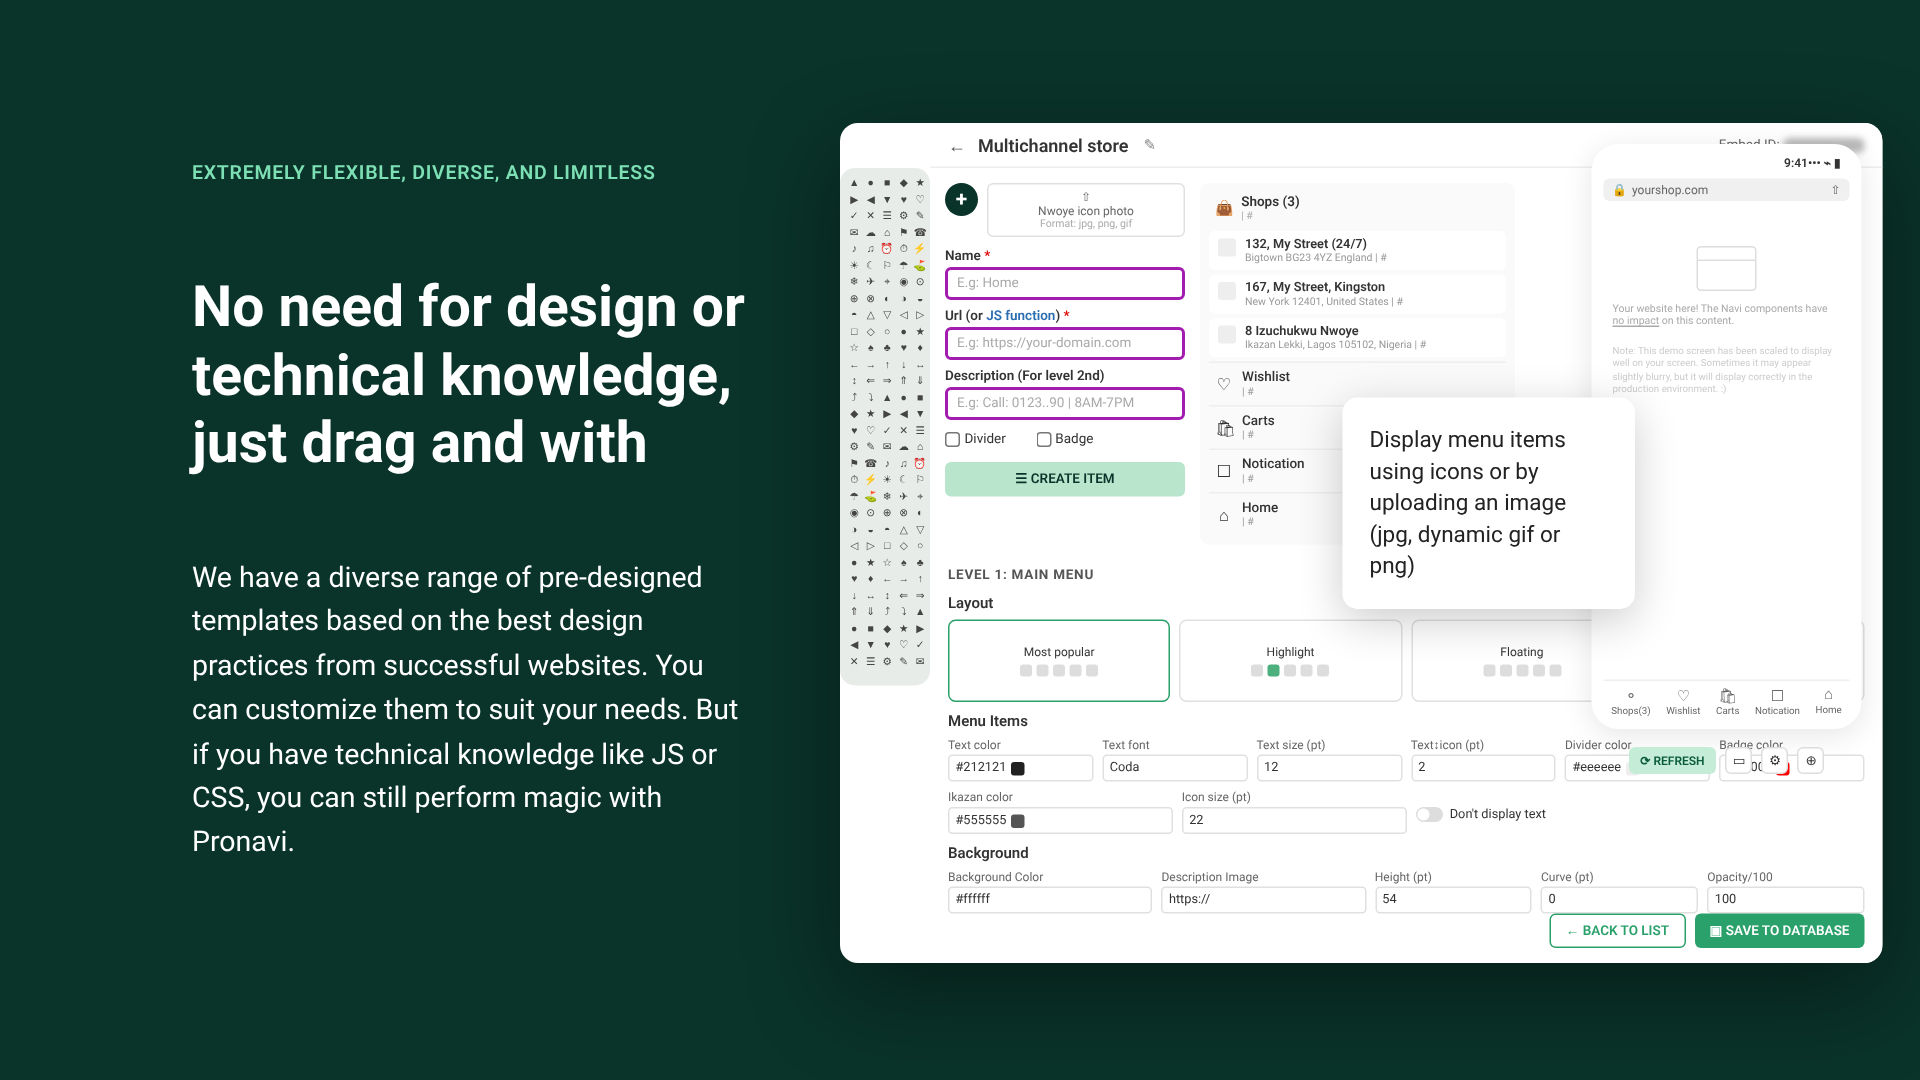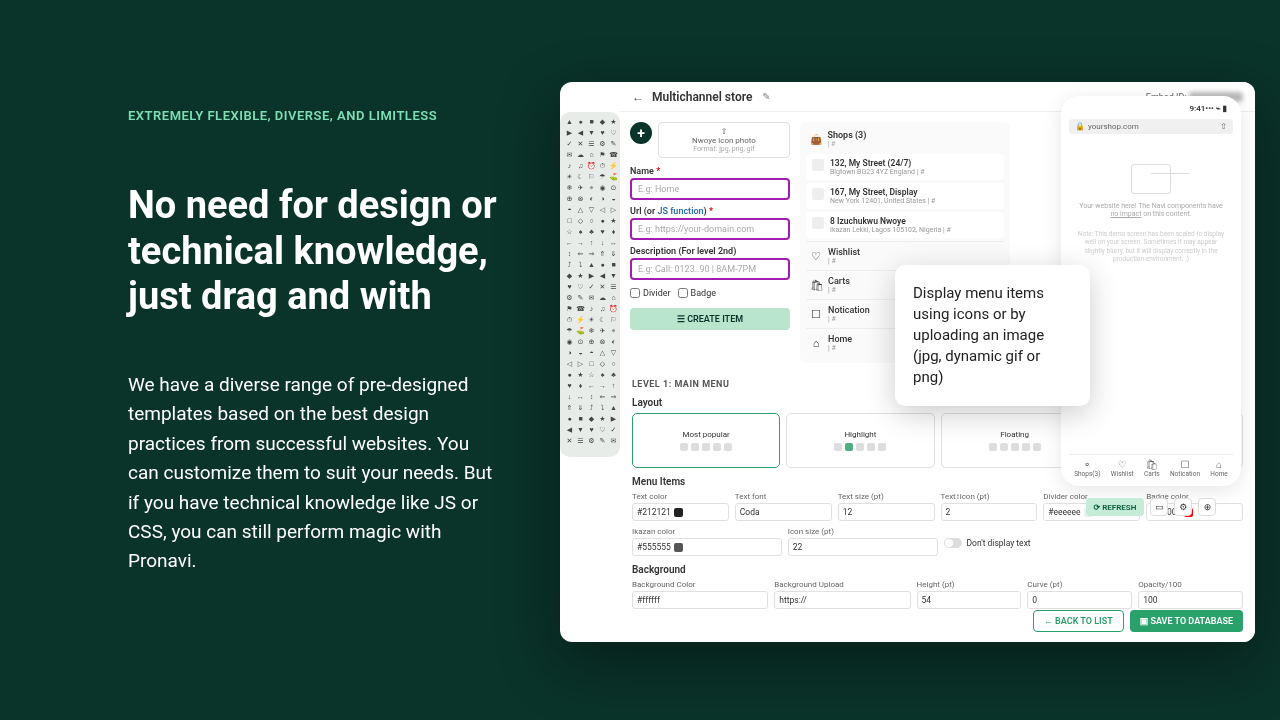--- a/index.html
+++ b/index.html
@@ -21,21 +21,21 @@
 .app-body{display:flex;padding:10px;gap:10px;flex-wrap:wrap}
 .form-col{width:160px}
 .upload-row{display:flex;gap:6px;margin-bottom:8px}
 .add-circle{width:22px;height:22px;border-radius:50%;background:#0a3329;color:#fff;font-size:14px;display:flex;align-items:center;justify-content:center;font-weight:700}
 .upload-box{flex:1;border:1px solid #e0e0e0;border-radius:4px;padding:4px;text-align:center;font-size:8px;color:#666}
 .upload-box small{display:block;font-size:7px;color:#aaa}
 .field-label{font-size:9px;font-weight:600;margin:6px 0 2px}
 .req{color:#d00}
 .link{color:#2a6db0}
 .txt-input{width:100%;border:2px solid #a21caf;border-radius:4px;padding:4px 6px;font-size:9px;color:#aaa}
-.check-row{display:flex;gap:7px;margin-top:8px;font-size:9px}
+.check-row{display:flex;gap:20px;margin-top:8px;font-size:9px}
 .check-row label{display:flex;align-items:center;gap:3px}
 .check-row input{width:10px;height:10px}
 .create-btn{width:100%;margin-top:10px;background:#b8e5cc;border:none;border-radius:4px;padding:6px;font-size:9px;font-weight:600;color:#0a3329}
 .sidebar{width:210px;background:#fafafa;border-radius:6px;padding:6px}
 .sb-head{font-size:9px;font-weight:600;padding:4px}
 .sb-sub{font-size:7px;color:#aaa;padding:0 4px 4px}
 .shop-item{background:#fff;border-radius:4px;padding:4px 6px;margin-bottom:3px;display:flex;gap:6px;align-items:flex-start}
 .shop-ico{width:12px;height:12px;background:#eee;border-radius:2px;margin-top:1px}
 .shop-txt{flex:1}
 .shop-name{font-size:8.5px;font-weight:600}
@@ -60,21 +60,21 @@
 .swatch{width:9px;height:9px;border-radius:2px;display:inline-block}
 .toggle{width:18px;height:10px;background:#ddd;border-radius:5px;position:relative}
 .toggle::after{content:"";position:absolute;width:8px;height:8px;background:#fff;border-radius:50%;top:1px;left:1px}
 .footer-bar{position:absolute;bottom:10px;right:12px;display:flex;gap:6px}
 .fbtn{font-size:9px;padding:5px 10px;border:none;border-radius:4px;font-weight:600}
 .fbtn.outline{background:#fff;border:1px solid #2aa06b;color:#2aa06b}
 .fbtn.solid{background:#2aa06b;color:#fff}
 .phone{position:absolute;right:14px;top:14px;width:180px;height:390px;background:#fff;border-radius:18px;box-shadow:0 4px 20px rgba(0,0,0,.1);padding:8px;font-size:8px}
 .ph-status{display:flex;justify-content:flex-end;font-size:8px;font-weight:600;padding:0 6px}
 .ph-url{margin-top:6px;background:#f0f0f0;border-radius:4px;padding:3px 6px;font-size:8px;text-align:center;color:#666;display:flex;align-items:center;justify-content:center;gap:3px}
-.ph-body{margin-top:8px;text-align:center;color:#aaa;font-size:7px;padding:0 6px}
+.ph-body{margin-top:8px;text-align:left;color:#aaa;font-size:7px;padding:0 6px}
 .ph-placeholder{width:40px;height:30px;border:1px solid #ddd;margin:30px auto 8px;border-radius:3px;position:relative}
 .ph-placeholder::before{content:"";position:absolute;width:100%;height:8px;top:0;border-bottom:1px solid #ddd}
 .ph-note{font-size:6.5px;color:#ccc;margin-top:12px;line-height:1.3}
 .ph-tabs{position:absolute;bottom:8px;left:8px;right:8px;display:flex;justify-content:space-around;border-top:1px solid #eee;padding-top:4px}
 .ph-tab{text-align:center;font-size:6.5px;color:#666}
 .ph-tab .ti{font-size:10px;display:block}
 .ph-actions{position:absolute;bottom:-30px;left:0;right:0;display:flex;gap:6px;justify-content:center}
 .refresh-btn{background:#c4ecd7;border:none;border-radius:4px;padding:4px 8px;font-size:8px;color:#0a5c3a;font-weight:600}
 .sq-btn{width:18px;height:18px;border:1px solid #ddd;border-radius:4px;background:#fff;font-size:9px;display:flex;align-items:center;justify-content:center}
 .callout{position:absolute;left:895px;top:265px;width:195px;background:#fff;border-radius:10px;padding:18px;box-shadow:0 8px 30px rgba(0,0,0,.2);font-size:15px;line-height:1.4;color:#222;z-index:50}
@@ -294,21 +294,21 @@
             <div class="shop-item">
               <div class="shop-ico"></div>
               <div class="shop-txt">
                 <div class="shop-name">132, My Street (24/7)</div>
                 <div class="shop-addr">Bigtown BG23 4YZ England | #</div>
               </div>
             </div>
             <div class="shop-item">
               <div class="shop-ico"></div>
               <div class="shop-txt">
-                <div class="shop-name">167, My Street, Display</div>
+                <div class="shop-name">167, My Street, Kingston</div>
                 <div class="shop-addr">New York 12401, United States | #</div>
               </div>
             </div>
             <div class="shop-item">
               <div class="shop-ico"></div>
               <div class="shop-txt">
                 <div class="shop-name">8 Izuchukwu Nwoye</div>
                 <div class="shop-addr">Ikazan Lekki, Lagos 105102, Nigeria | #</div>
               </div>
             </div>
@@ -457,21 +457,21 @@
         <div class="sub-title">Background</div>
         <div class="field-grid" id="fg3" style="grid-template-columns:1.3fr 1.3fr 1fr 1fr 1fr">
             <div class="cell">
               <div class="fg-label">Background Color</div>
               <div class="fg-input">
                 <span>#ffffff</span>
                 <span class="swatch" style="background:#ffffff"></span>
               </div>
             </div>
             <div class="cell">
-              <div class="fg-label">Background Upload</div>
+              <div class="fg-label">Description Image</div>
               <div class="fg-input">
                 <span>https://</span>
               </div>
             </div>
             <div class="cell">
               <div class="fg-label">Height (pt)</div>
               <div class="fg-input">
                 <span>54</span>
               </div>
             </div>

